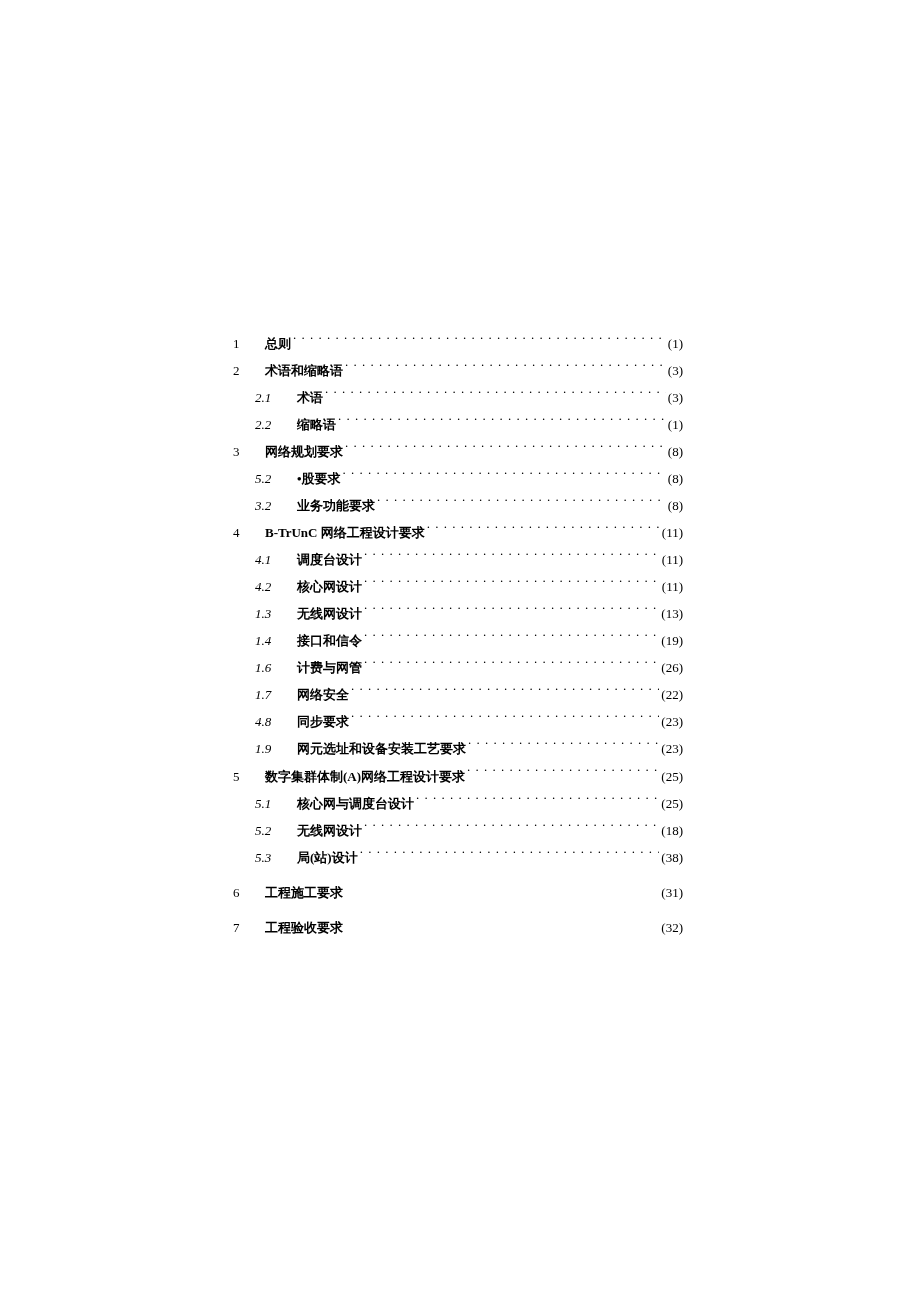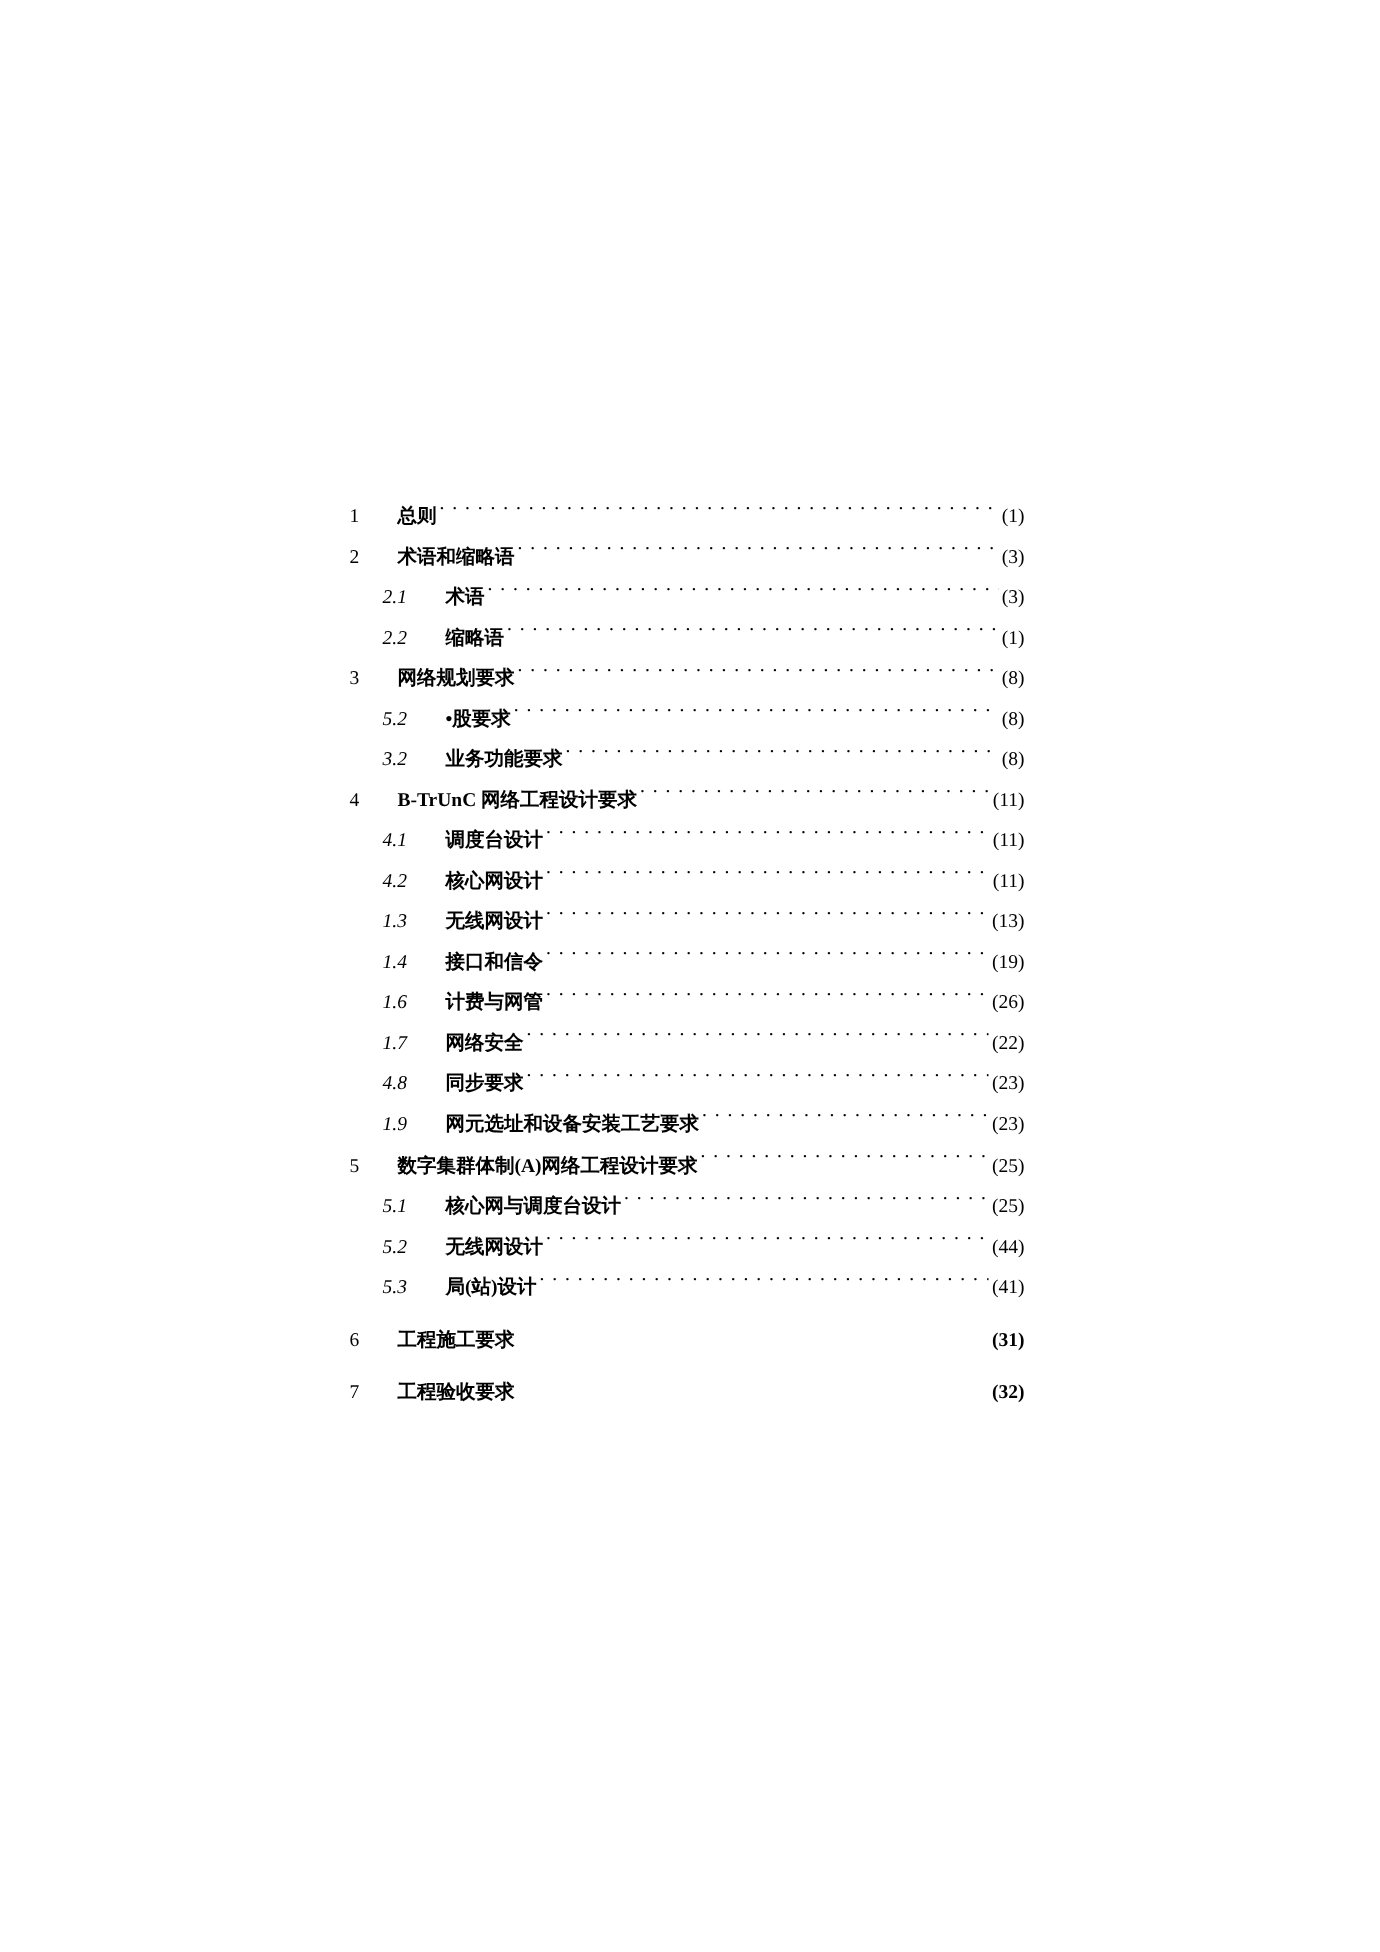--- a/index.html
+++ b/index.html
@@ -53,21 +53,21 @@
       position: absolute;
       left: 2px;
       bottom: 0;
       white-space: nowrap;
     }
     .toc-page {
       flex: 0 0 auto;
       margin-left: 2px;
     }
     .toc-row.no-dots .toc-dots::after { content: ""; }
-    .toc-row.no-dots .toc-page { margin-left: 14px; font-weight: bold; }
+    .toc-row.no-dots .toc-page { margin-left: 14px; }
     .plain-rows .toc-row { margin-top: 8px; }
   </style>
 </head>
 <body>
 
 <div class="page">
   <div id="toc-list">
       <div class="toc-row">
         <span class="toc-num">1</span>
         <span class="toc-title">总则</span>
@@ -173,27 +173,27 @@
       <div class="toc-row">
         <span class="toc-num sub">5.1</span>
         <span class="toc-title">核心网与调度台设计</span>
         <span class="toc-dots"></span>
         <span class="toc-page">(25)</span>
       </div>
       <div class="toc-row">
         <span class="toc-num sub">5.2</span>
         <span class="toc-title">无线网设计</span>
         <span class="toc-dots"></span>
-        <span class="toc-page">(44)</span>
+        <span class="toc-page">(18)</span>
       </div>
       <div class="toc-row">
         <span class="toc-num sub">5.3</span>
         <span class="toc-title">局(站)设计</span>
         <span class="toc-dots"></span>
-        <span class="toc-page">(41)</span>
+        <span class="toc-page">(38)</span>
       </div>
       <div class="plain-rows">
         <div class="toc-row no-dots">
           <span class="toc-num">6</span>
           <span class="toc-title">工程施工要求</span>
           <span class="toc-dots"></span>
           <span class="toc-page">(31)</span>
         </div>
         <div class="toc-row no-dots">
           <span class="toc-num">7</span>

